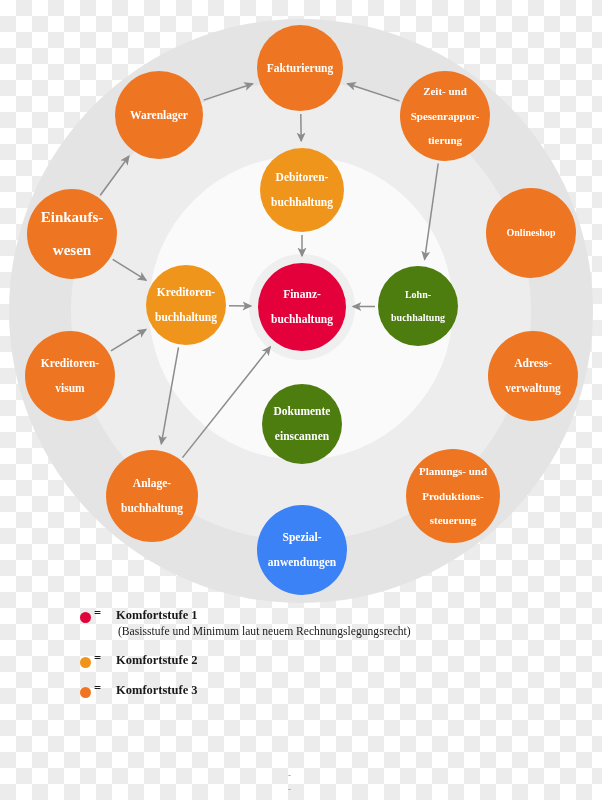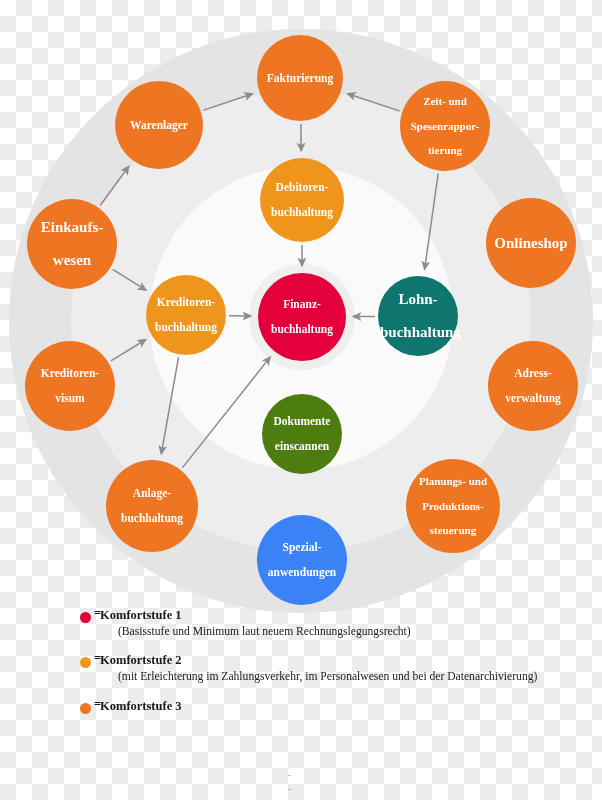--- a/index.html
+++ b/index.html
@@ -23,21 +23,21 @@
     background-image:
       linear-gradient(45deg, #ececec 25%, transparent 25%, transparent 75%, #ececec 75%),
       linear-gradient(45deg, #ececec 25%, transparent 25%, transparent 75%, #ececec 75%);
     background-size: 32px 32px;
     background-position: 0 0, 16px 16px;
   }
 
   #diagram {
     position: absolute;
     left: 0;
-    top: 16px;
+    top: 6px;
     width: 602px;
     height: 610px;
   }
 
   #svg-layer {
     position: absolute;
     left: 0; top: 0;
     width: 602px;
     height: 610px;
   }
@@ -83,21 +83,21 @@
     left: 94px;
     top: -2px;
     font-size: 12.5px;
     font-weight: bold;
     color: #1a1a1a;
   }
   .legend-title {
     font-size: 12.5px;
     font-weight: bold;
     color: #1a1a1a;
-    padding-left: 4px;
+    padding-left: 20px;
     margin: 0;
     line-height: 1.25;
   }
   .legend-desc {
     font-size: 11.6px;
     color: #1a1a1a;
     margin: 1px 0 8px 0;
     padding-left: 22px;
     line-height: 1.28;
   }
@@ -153,21 +153,21 @@
         <span>
           <span>Warenlager</span>
         </span>
       </div>
       <div class="node" style="left: 400px; top: 65px; width: 90px; height: 90px; background: rgb(238, 118, 35); font-size: 11px;">
         <span><span>Zeit- und</span><br><span>Spesenrappor-</span><br><span>tierung</span></span>
       </div>
       <div class="node" style="left: 27px; top: 183px; width: 90px; height: 90px; background: rgb(238, 118, 35); font-size: 15px;">
         <span><span>Einkaufs-</span><br><span>wesen</span></span>
       </div>
-      <div class="node" style="left: 486px; top: 182px; width: 90px; height: 90px; background: rgb(238, 118, 35); font-size: 15px;">
+      <div class="node" style="left: 486px; top: 182px; width: 90px; height: 90px; background: rgb(238, 118, 35); font-size: 10px;">
         <span>
           <span>Onlineshop</span>
         </span>
       </div>
       <div class="node" style="left: 25px; top: 325px; width: 90px; height: 90px; background: rgb(238, 118, 35); font-size: 11.5px;">
         <span><span>Kreditoren-</span><br><span>visum</span></span>
       </div>
       <div class="node" style="left: 488px; top: 325px; width: 90px; height: 90px; background: rgb(238, 118, 35); font-size: 11.5px;">
         <span><span>Adress-</span><br><span>verwaltung</span></span>
       </div>
@@ -179,21 +179,21 @@
       </div>
       <div class="node" style="left: 257px; top: 499px; width: 90px; height: 90px; background: #3b82f6; font-size: 11.5px;">
         <span><span>Spezial-</span><br><span>anwendungen</span></span>
       </div>
       <div class="node" style="left: 260px; top: 142px; width: 84px; height: 84px; background: rgb(240, 149, 27); font-size: 11.5px;">
         <span><span>Debitoren-</span><br><span>buchhaltung</span></span>
       </div>
       <div class="node" style="left: 146px; top: 259px; width: 80px; height: 80px; background: rgb(240, 149, 27); font-size: 11.5px;">
         <span><span>Kreditoren-</span><br><span>buchhaltung</span></span>
       </div>
-      <div class="node" style="left: 378px; top: 260px; width: 80px; height: 80px; background: #0f766e; font-size: 15px;">
+      <div class="node" style="left: 378px; top: 260px; width: 80px; height: 80px; background: #4d7c0f; font-size: 10px;">
         <span><span>Lohn-</span><br><span>buchhaltung</span></span>
       </div>
       <div class="node" style="left: 262px; top: 378px; width: 80px; height: 80px; background: #4d7c0f; font-size: 11.5px;">
         <span><span>Dokumente</span><br><span>einscannen</span></span>
       </div>
     </div>
 
   <div class="node" id="center-node" style="left: 258px; top: 257px; width: 88px; height: 88px; font-size: 11.5px; background: rgb(228, 0, 58);">
     <span>
       <span>Finanz-</span><br>
@@ -207,21 +207,20 @@
     <span class="legend-dot" style="background:#E4003A;"></span>
     <span class="legend-eq">=</span>
     <p class="legend-title">Komfortstufe 1</p>
     <p class="legend-desc">(Basisstufe und Minimum laut neuem Rechnungslegungsrecht)</p>
   </div>
 
   <div class="legend-row">
     <span class="legend-dot" style="background:#F0951B;"></span>
     <span class="legend-eq">=</span>
     <p class="legend-title">Komfortstufe 2</p>
-    <p class="legend-desc">(mit Erleichterung im Zahlungsverkehr, im Personalwesen und bei der Datenarchivierung)</p>
   </div>
 
   <div class="legend-row">
     <span class="legend-dot" style="background:#EE7623;"></span>
     <span class="legend-eq">=</span>
     <p class="legend-title">Komfortstufe 3</p>
   </div>
 </div>
 
 <span class="artifact" style="left:288px; top:770px;">-</span>

